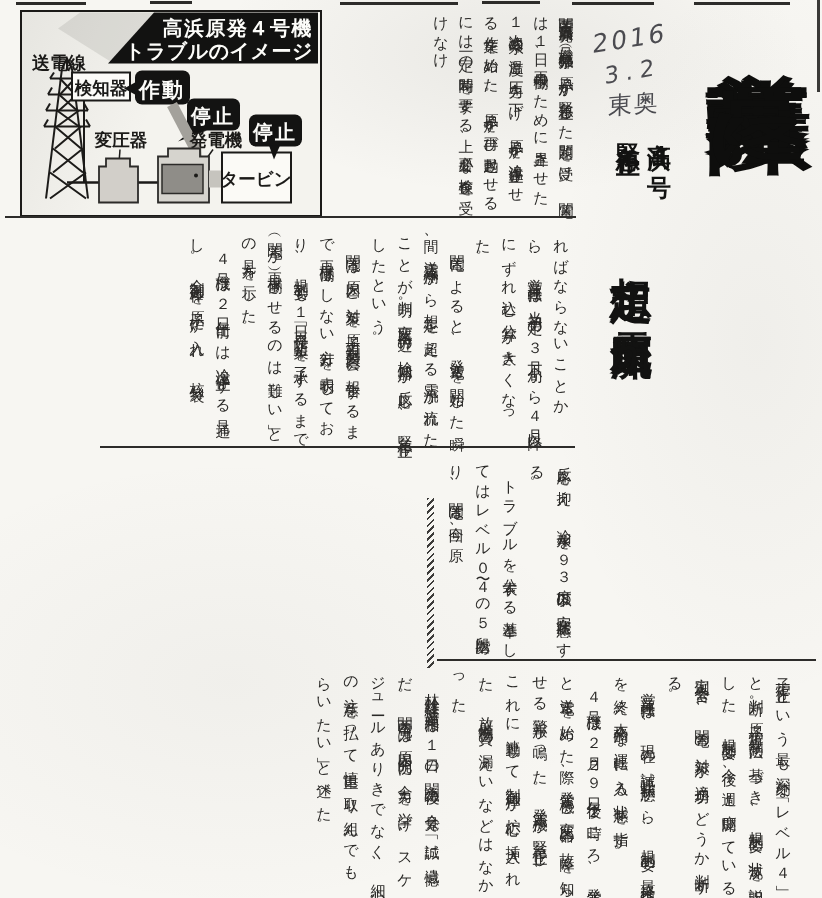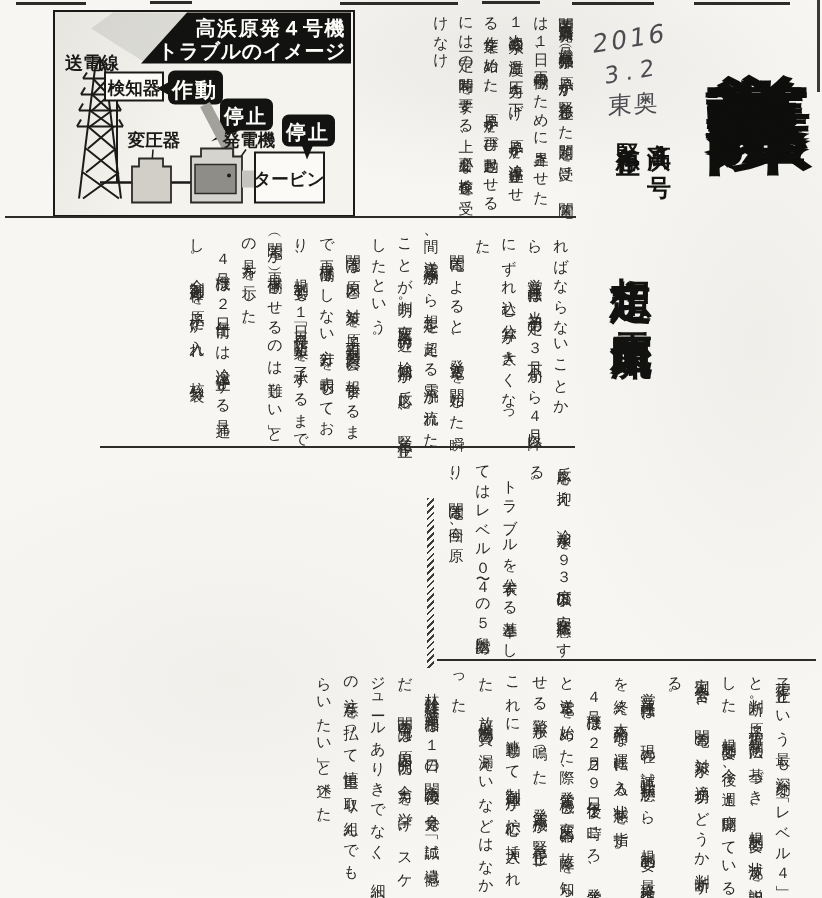--- a/index.html
+++ b/index.html
@@ -55,21 +55,20 @@
   #wavy-divider{
     position:absolute;left:427px;top:498px;width:7px;height:170px;
     background:repeating-linear-gradient(135deg,#3c3b39 0 1.8px,transparent 1.8px 4.8px);
   }
   #edge-mark-right{position:absolute;left:817px;top:0;width:3px;height:92px;background:#3a3937;}
   
   #diagram{
     position:absolute;left:20px;top:10px;width:298px;height:203px;
     border:2.5px solid #1b1a18;box-sizing:content-box;
     background:linear-gradient(115deg, rgba(110,110,105,.10), rgba(110,110,105,0) 45%), #f4f3ee;
-    margin-left:33px;
   }
   #diagram svg{display:block;}
   .dg-label{font-family:"Liberation Sans","DejaVu Sans",sans-serif;font-weight:bold;fill:#1b1a18;}
   .dg-badge-text{font-family:"Liberation Sans","DejaVu Sans",sans-serif;font-weight:bold;fill:#fcfcf9;}
   .dg-banner-text{font-family:"Liberation Sans","DejaVu Sans",sans-serif;font-weight:bold;fill:#fdfdfa;}
 </style>
 </head>
 <body>
 
 <div class="page">

